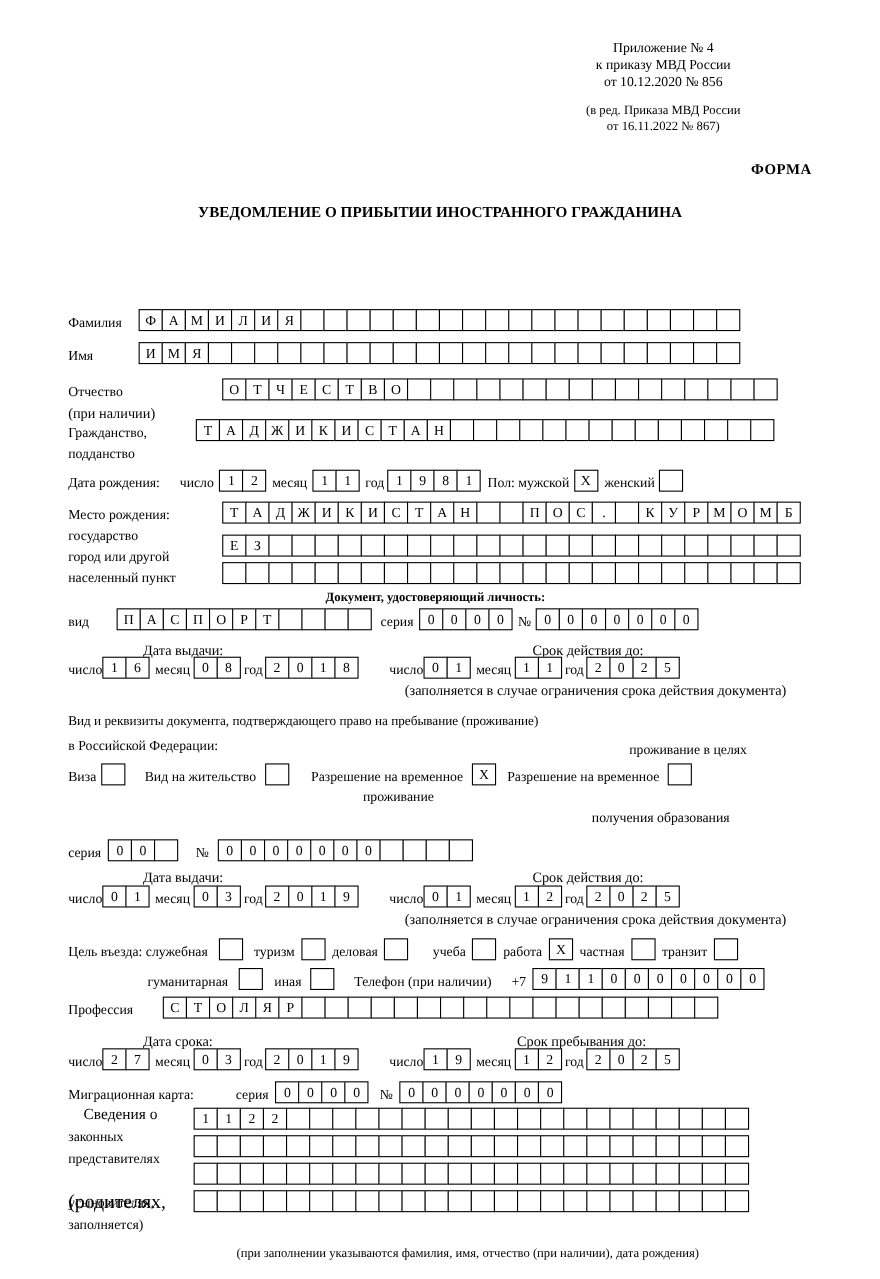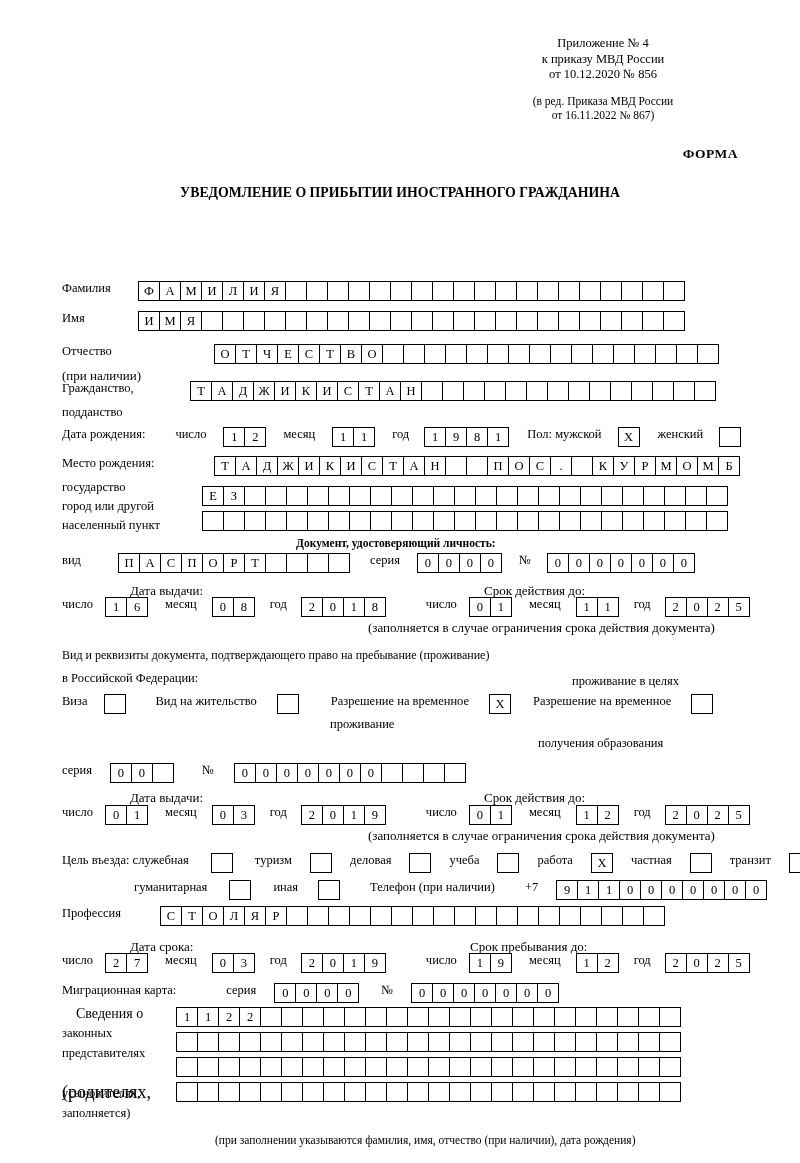--- a/index.html
+++ b/index.html
@@ -69,24 +69,23 @@
     width: 800px;
     text-align: center;
     font-weight: bold;
     font-size: 12.4px;
   }
 
   
   .row {
     position: absolute;
     display: flex;
-    align-items: flex-start;
+    align-items: flex-end;
     font-size: 12.5px;
     white-space: nowrap;
-    gap: 12px;
   }
   .lbl { font-size: 12.5px; }
   .boxes { display: flex; }
   .bx {
     width: 22px;
     height: 20px;
     border: 1px solid #000;
     margin-left: -1px;
     font-size: 12.5px;
     font-family: "Liberation Serif", serif;
@@ -537,21 +536,21 @@
   </div>
   <div class="note" style="top:828px; left:368px;">(заполняется в случае ограничения срока действия документа)</div>
 
   <div class="row" style="top:853px; left:62px;">
     <span class="lbl">Цель въезда: служебная</span>
     <span class="sbx" style="margin-left:10px;"></span>
     <span class="lbl" style="margin-left:10px;">туризм</span>
     <span class="sbx" style="margin-left:6px;"></span>
     <span class="lbl" style="margin-left:6px;">деловая</span>
     <span class="sbx" style="margin-left:6px;"></span>
-    <span class="lbl" style="margin-left:6px;">учеба</span>
+    <span class="lbl" style="margin-left:22px;">учеба</span>
     <span class="sbx" style="margin-left:6px;"></span>
     <span class="lbl" style="margin-left:6px;">работа</span>
     <span class="sbx" style="margin-left:6px;">X</span>
     <span class="lbl" style="margin-left:6px;">частная</span>
     <span class="sbx" style="margin-left:6px;"></span>
     <span class="lbl" style="margin-left:6px;">транзит</span>
     <span class="sbx" style="margin-left:6px;"></span>
   </div>
 
   <div class="row" style="top:880px; left:134px;">

